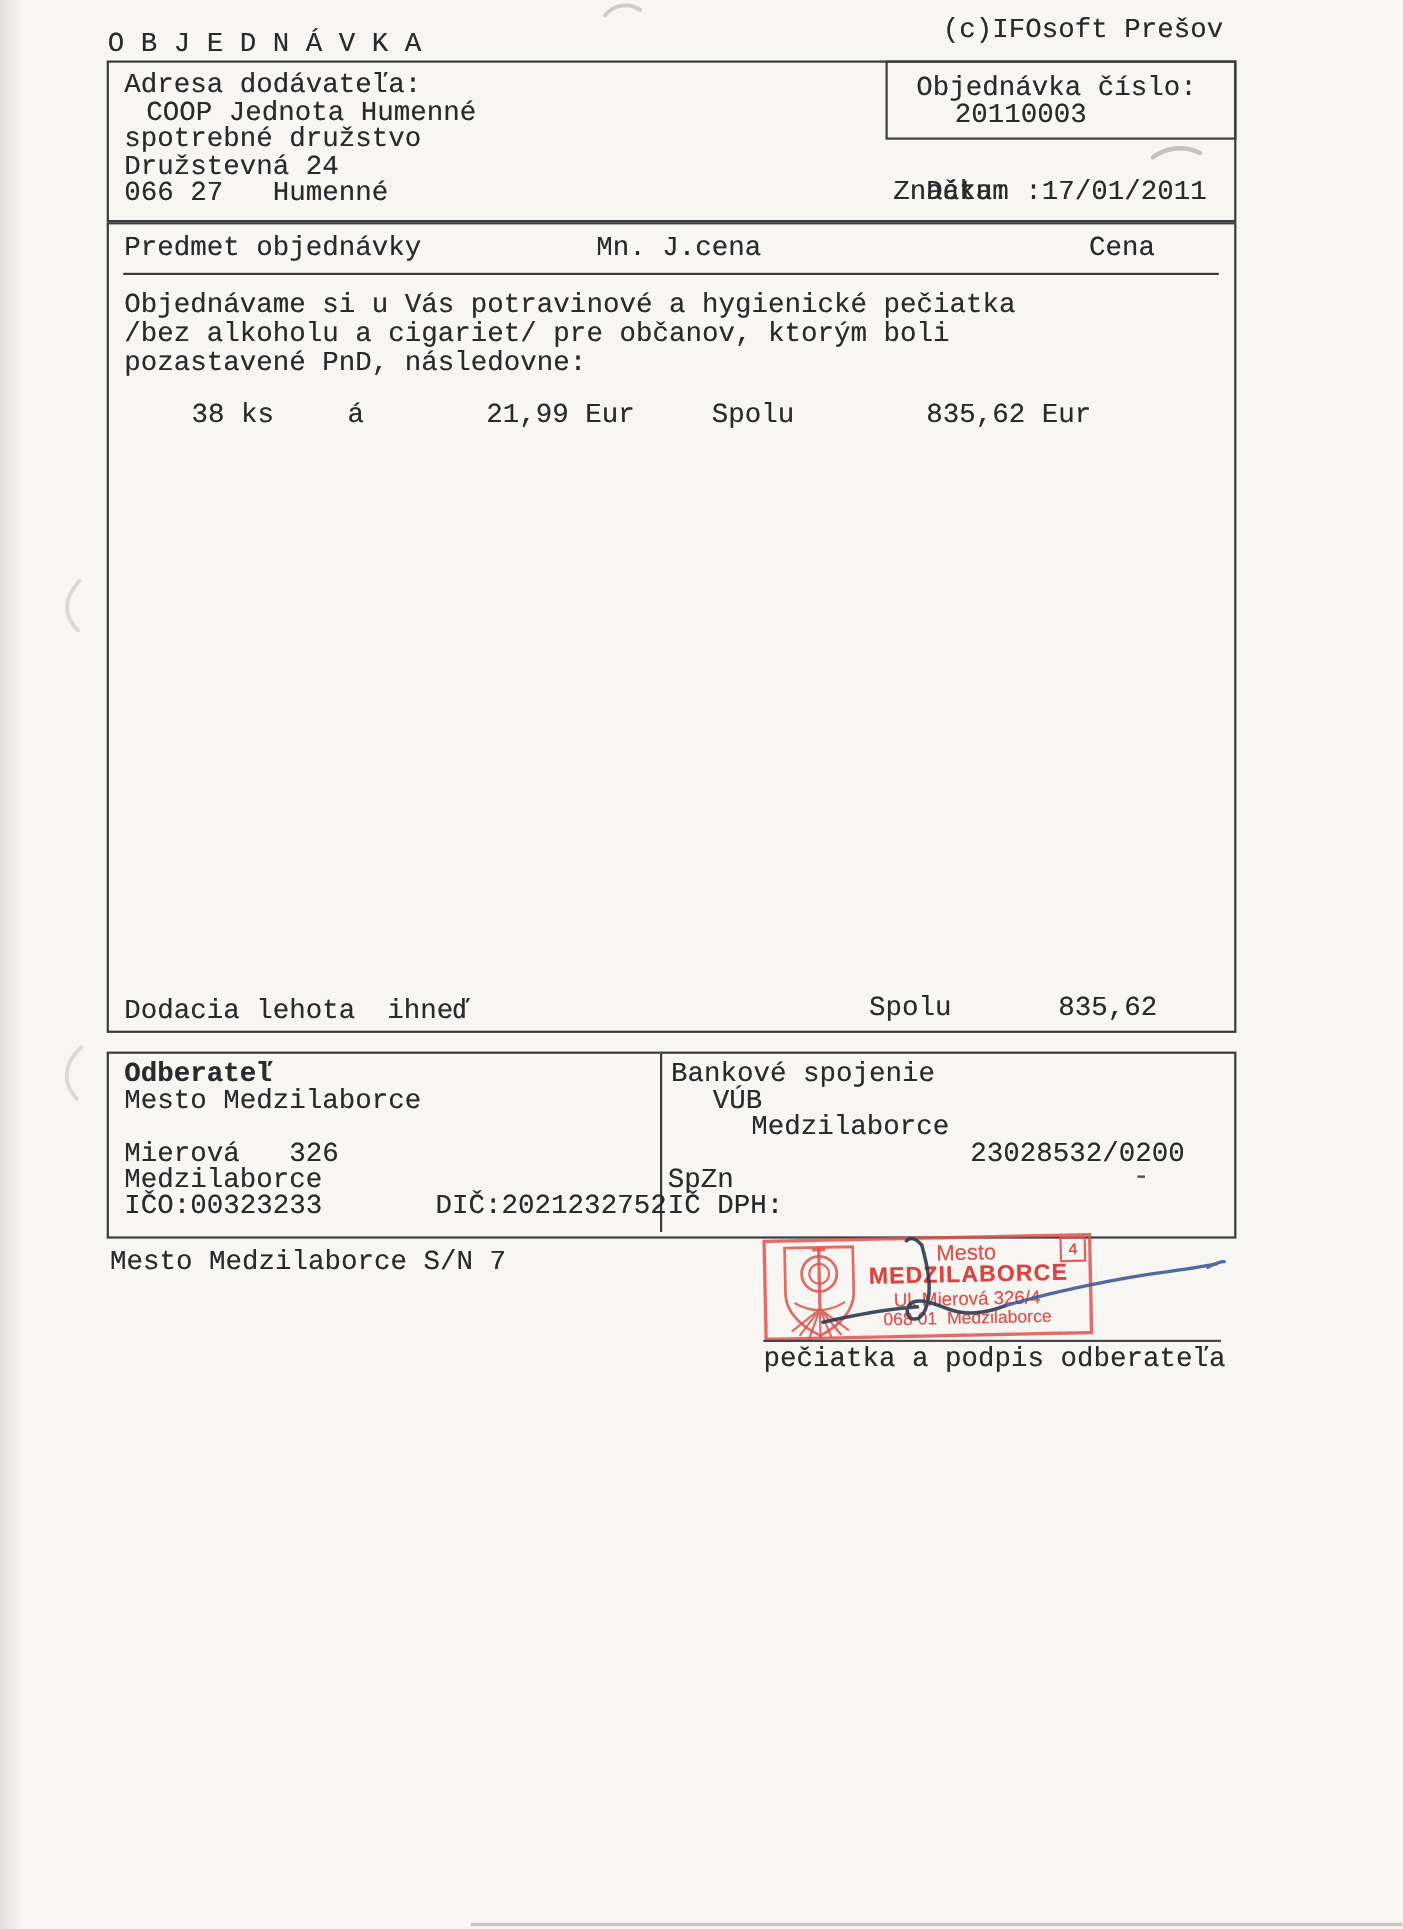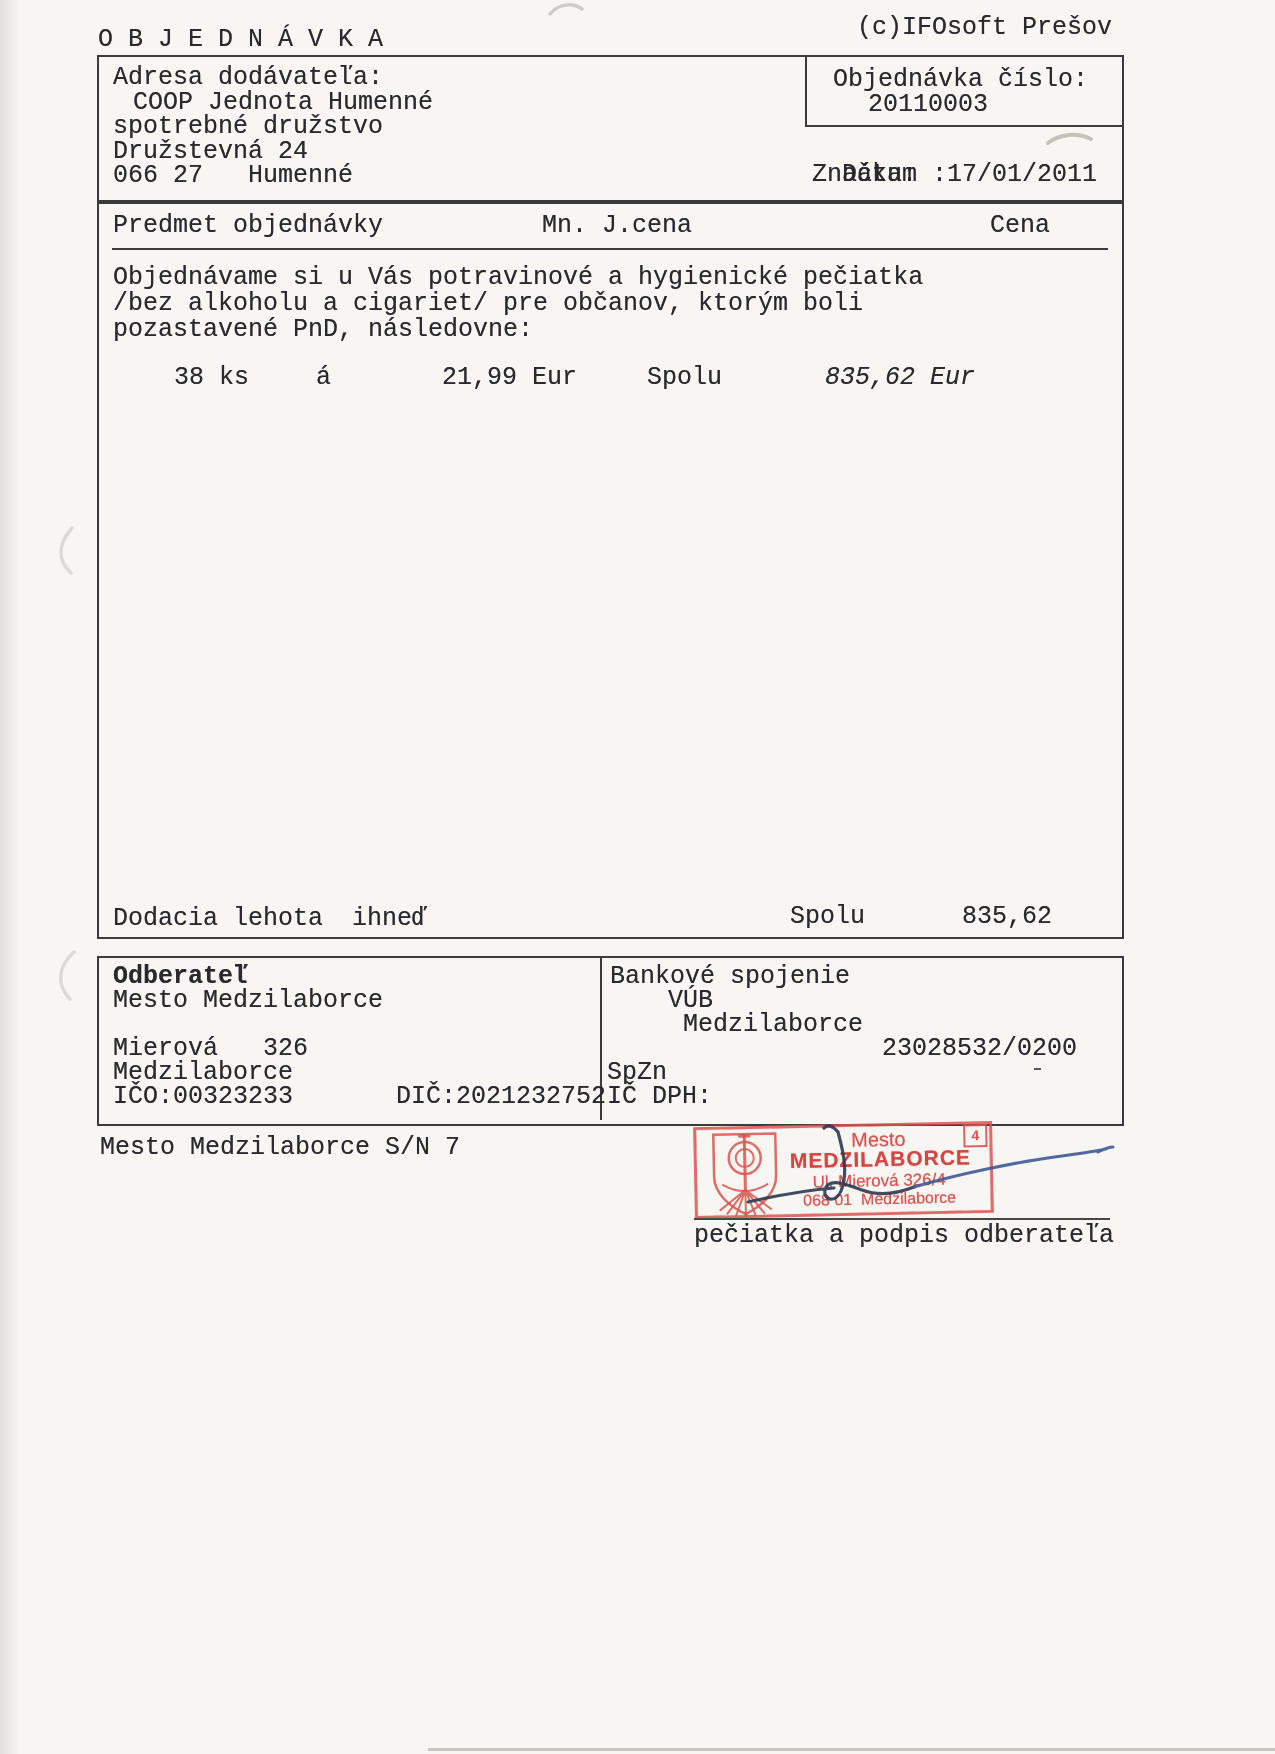--- a/index.html
+++ b/index.html
@@ -60,39 +60,39 @@
 <div class="hline" style="left:112px;top:248px;width:996px;"></div>
 
 <div class="mono" style="left:113px;top:266px;">Objednávame si u Vás potravinové a hygienické pečiatka</div>
 <div class="mono" style="left:113px;top:292px;">/bez alkoholu a cigariet/ pre občanov, ktorým boli</div>
 <div class="mono" style="left:113px;top:318px;">pozastavené PnD, následovne:</div>
 
 <div class="mono" style="left:174px;top:366px;">38 ks</div>
 <div class="mono" style="left:316px;top:366px;">á</div>
 <div class="mono" style="left:442px;top:366px;">21,99 Eur</div>
 <div class="mono" style="left:647px;top:366px;">Spolu</div>
-<div class="mono" style="left:825px;top:366px;font-style:italic;">835,62 Eur</div>
+<div class="mono" style="left:842px;top:366px;">835,62 Eur</div>
 
 <div class="mono" style="left:113px;top:907px;">Dodacia lehota</div>
 <div class="mono" style="left:352px;top:907px;">ihneď</div>
 <div class="mono" style="left:790px;top:905px;">Spolu</div>
 <div class="mono" style="left:962px;top:905px;">835,62</div>
 
 <div class="box" style="left:97px;top:956px;width:1023px;height:166px;"></div>
 <div class="vline" style="left:600px;top:958px;height:162px;"></div>
 
 <div class="mono" style="left:113px;top:965px;font-weight:bold;">Odberateľ</div>
 <div class="mono" style="left:113px;top:989px;">Mesto Medzilaborce</div>
 <div class="mono" style="left:113px;top:1037px;">Mierová   326</div>
 <div class="mono" style="left:113px;top:1061px;">Medzilaborce</div>
 <div class="mono" style="left:113px;top:1085px;">IČO:00323233</div>
 <div class="mono" style="left:396px;top:1085px;">DIČ:2021232752</div>
 
 <div class="mono" style="left:610px;top:965px;">Bankové spojenie</div>
-<div class="mono" style="left:668px;top:989px;">VÚB</div>
+<div class="mono" style="left:648px;top:989px;">VÚB</div>
 <div class="mono" style="left:683px;top:1013px;">Medzilaborce</div>
 <div class="mono" style="left:882px;top:1037px;">23028532/0200</div>
 <div class="mono" style="left:607px;top:1061px;">SpZn</div>
 <div class="mono" style="left:607px;top:1085px;">IČ DPH:</div>
 <div class="mono" style="left:1030px;top:1058px;color:#55555a;">-</div>
 
 <div class="mono" style="left:100px;top:1136px;">Mesto Medzilaborce S/N 7</div>
 
 <div style="position:absolute;left:694px;top:1124px;width:299px;height:92px;transform:rotate(-1.2deg);">
   <div style="position:absolute;inset:0;border:3px solid rgba(217,83,79,.85);box-shadow:0 0 1px rgba(217,83,79,.5) inset;"></div>

